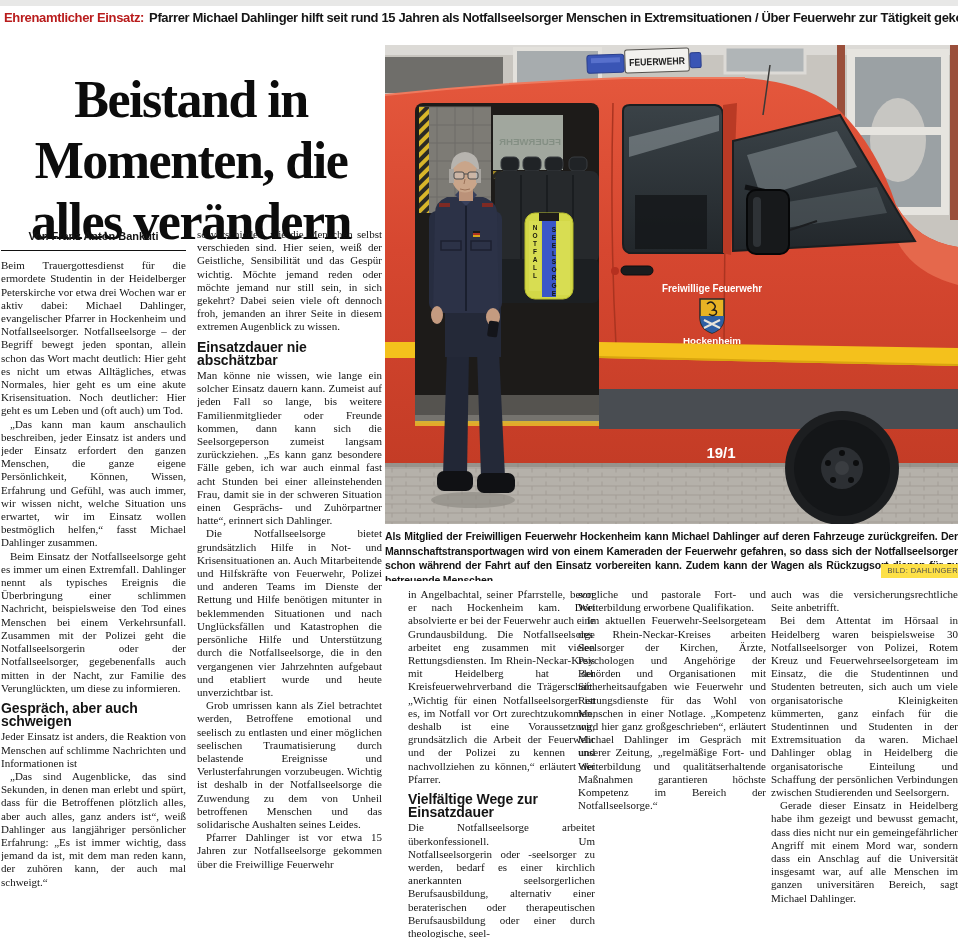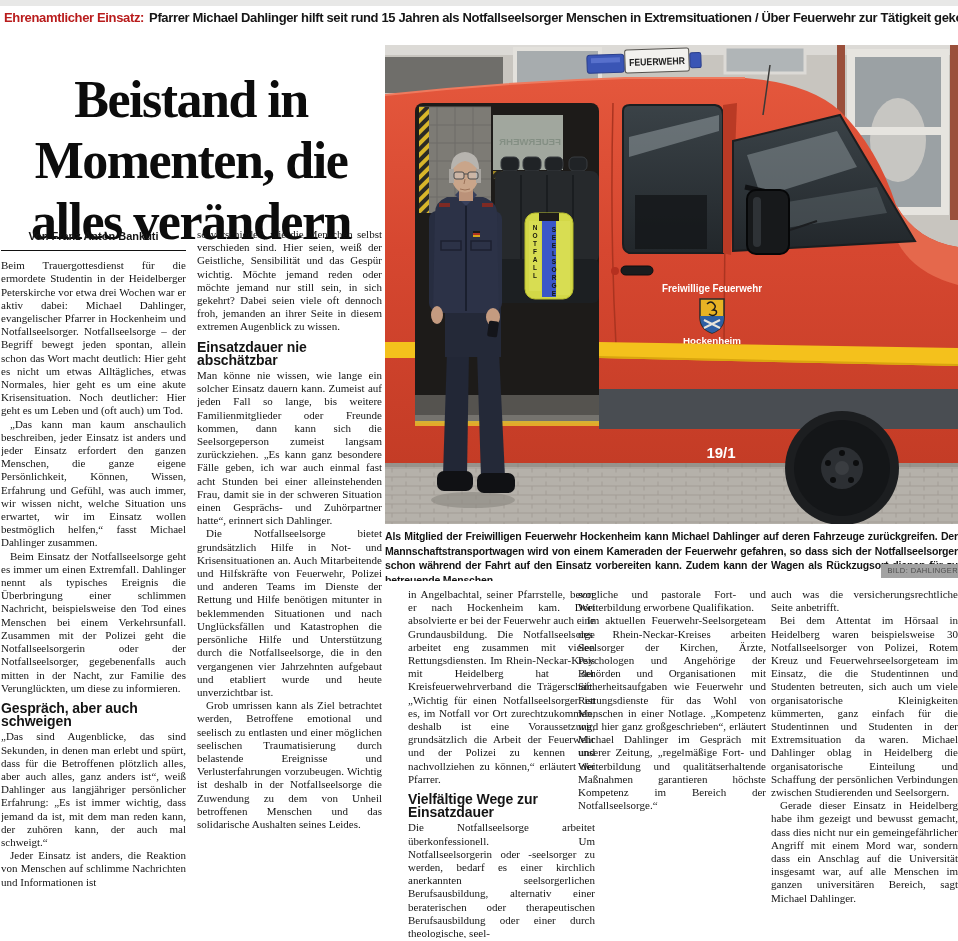--- a/index.html
+++ b/index.html
@@ -26,50 +26,51 @@
   p.para + p.para{text-indent:9px;}
   .photo{position:absolute;left:385px;top:45px;width:573px;height:479px;overflow:hidden;background:#c8c5bf;}
   .vest-word{position:absolute;writing-mode:vertical-rl;text-orientation:upright;
              font-family:"Liberation Sans",sans-serif;font-weight:bold;font-size:6.5px;
              line-height:1;letter-spacing:1px;color:#16160e;}
   #vestw1{left:146px;top:179px;} #vestw2{left:165px;top:181px;}
   .caption{position:absolute;left:385px;top:529px;width:573px;height:52px;overflow:hidden;
            font-family:"Liberation Sans",sans-serif;font-weight:bold;font-size:10.5px;
            line-height:14.5px;text-align:justify;letter-spacing:-0.15px;color:#131313;}
   .credit{position:absolute;right:0;bottom:3px;font-family:"Liberation Sans",sans-serif;
-          font-weight:normal;font-size:7.5px;letter-spacing:.4px;color:#4c4c4c;background:#a3a3a3;padding-left:6px;}
+          font-weight:normal;font-size:7.5px;letter-spacing:.4px;color:#4c4c4c;background:#fde047;padding-left:6px;}
 </style>
 </head>
 <body>
 
 <div class="page">
 
   <div class="topbar"></div>
 
   <div class="kicker">
     <span class="lbl">Ehrenamtlicher Einsatz:</span><span>Pfarrer Michael Dahlinger hilft seit rund 15 Jahren als Notfallseelsorger Menschen in Extremsituationen / Über Feuerwehr zur Tätigkeit gekommen</span>
   </div>
 
   <h1 class="headline">Beistand in Momenten, die alles verändern</h1>
 
   <div id="col1" class="textcol">
       <div class="byline">Von Franz Anton Bankuti</div>
       <p class="para">Beim Trauergottesdienst für die ermordete Studentin in der Heidelberger Peterskirche vor etwa drei Wochen war er aktiv dabei: Michael Dahlinger, evangelischer Pfarrer in Hockenheim und Notfallseelsorger. Notfallseelsorge – der Begriff bewegt jeden spontan, allein schon das Wort macht deutlich: Hier geht es nicht um etwas Alltägliches, etwas Normales, hier geht es um eine akute Krisensituation. Noch deutlicher: Hier geht es um Leben und (oft auch) um Tod.</p>
       <p class="para">„Das kann man kaum anschaulich beschreiben, jeder Einsatz ist anders und jeder Einsatz erfordert den ganzen Menschen, die ganze eigene Persönlichkeit, Können, Wissen, Erfahrung und Gefühl, was auch immer, wir wissen nicht, welche Situation uns erwartet, wir im Einsatz wollen bestmöglich helfen,“ fasst Michael Dahlinger zusammen.</p>
       <p class="para">Beim Einsatz der Notfallseelsorge geht es immer um einen Extremfall. Dahlinger nennt als typisches Ereignis die Überbringung einer schlimmen Nachricht, beispielsweise den Tod eines Menschen bei einem Verkehrsunfall. Zusammen mit der Polizei geht die Notfallseelsorgerin oder der Notfallseelsorger, gegebenenfalls auch mitten in der Nacht, zur Familie des Verunglückten, um diese zu informieren.</p>
       <h3 class="subhead">Gespräch, aber auch schweigen</h3>
+      <p class="para">Jeder Einsatz ist anders, die Reaktion von Menschen auf schlimme Nachrichten und Informationen ist</p>
       <p class="para">„Das sind Augenblicke, das sind Sekunden, in denen man erlebt und spürt, dass für die Betroffenen plötzlich alles, aber auch alles, ganz anders ist“, weiß Dahlinger aus langjähriger persönlicher Erfahrung: „Es ist immer wichtig, dass jemand da ist, mit dem man reden kann, der zuhören kann, der auch mal schweigt.“</p>
-      <p class="para">Jeder Einsatz ist anders, die Reaktion von Menschen auf schlimme Nachrichten und Informationen ist</p>
     </div>
   <div id="col2" class="textcol">
       <p class="para">so verschieden, wie die Menschen selbst verschieden sind. Hier seien, weiß der Geistliche, Sensibilität und das Gespür wichtig. Möchte jemand reden oder möchte jemand nur still sein, in sich gekehrt? Dabei seien viele oft dennoch froh, jemanden an ihrer Seite in diesem extremen Augenblick zu wissen.</p>
       <h3 class="subhead">Einsatzdauer nie abschätzbar</h3>
       <p class="para">Man könne nie wissen, wie lange ein solcher Einsatz dauern kann. Zumeist auf jeden Fall so lange, bis weitere Familienmitglieder oder Freunde kommen, dann kann sich die Seelsorgeperson zumeist langsam zurückziehen. „Es kann ganz besondere Fälle geben, ich war auch einmal fast acht Stunden bei einer alleinstehenden Frau, damit sie in der schweren Situation einen Gesprächs- und Zuhörpartner hatte“, erinnert sich Dahlinger.</p>
       <p class="para">Die Notfallseelsorge bietet grundsätzlich Hilfe in Not- und Krisensituationen an. Auch Mitarbeitende und Hilfskräfte von Feuerwehr, Polizei und anderen Teams im Dienste der Rettung und Hilfe benötigen mitunter in beklemmenden Situationen und nach Unglücksfällen und Katastrophen die persönliche Hilfe und Unterstützung durch die Notfallseelsorge, die in den vergangenen vier Jahrzehnten aufgebaut und etabliert wurde und heute unverzichtbar ist.</p>
       <p class="para">Grob umrissen kann als Ziel betrachtet werden, Betroffene emotional und seelisch zu entlasten und einer möglichen seelischen Traumatisierung durch belastende Ereignisse und Verlusterfahrungen vorzubeugen. Wichtig ist deshalb in der Notfallseelsorge die Zuwendung zu dem von Unheil betroffenen Menschen und das solidarische Aushalten seines Leides.</p>
+      <p class="para">Pfarrer Dahlinger ist vor etwa 15 Jahren zur Notfallseelsorge gekommen über die Freiwillige Feuerwehr</p>
     </div>
   <div id="col3" class="textcol">
       <p class="para">in Angelbachtal, seiner Pfarrstelle, bevor er nach Hockenheim kam. Dort absolvierte er bei der Feuerwehr auch eine Grundausbildung. Die Notfallseelsorge arbeitet eng zusammen mit vielen Rettungsdiensten. Im Rhein-Neckar-Kreis mit Heidelberg hat der Kreisfeuerwehrverband die Trägerschaft. „Wichtig für einen Notfallseelsorger ist es, im Notfall vor Ort zurechtzukommen, deshalb ist eine Voraussetzung, grundsätzlich die Arbeit der Feuerwehr und der Polizei zu kennen und nachvollziehen zu können,“ erläutert der Pfarrer.</p>
       <h3 class="subhead">Vielfältige Wege zur Einsatzdauer</h3>
       <p class="para">Die Notfallseelsorge arbeitet überkonfessionell. Um Notfallseelsorgerin oder -seelsorger zu werden, bedarf es einer kirchlich anerkannten seelsorgerlichen Berufsausbildung, alternativ einer beraterischen oder therapeutischen Berufsausbildung oder einer durch theologische, seel-</p>
     </div>
   <div id="col4" class="textcol">
       <p class="para">sorgliche und pastorale Fort- und Weiterbildung erworbene Qualifikation.</p>
       <p class="para">Im aktuellen Feuerwehr-Seelsorgeteam des Rhein-Neckar-Kreises arbeiten Seelsorger der Kirchen, Ärzte, Psychologen und Angehörige der Behörden und Organisationen mit Sicherheitsaufgaben wie Feuerwehr und Rettungsdienste für das Wohl von Menschen in einer Notlage. „Kompetenz wird hier ganz großgeschrieben“, erläutert Michael Dahlinger im Gespräch mit unserer Zeitung, „regelmäßige Fort- und Weiterbildung und qualitätserhaltende Maßnahmen garantieren höchste Kompetenz im Bereich der Notfallseelsorge.“</p>
     </div>

